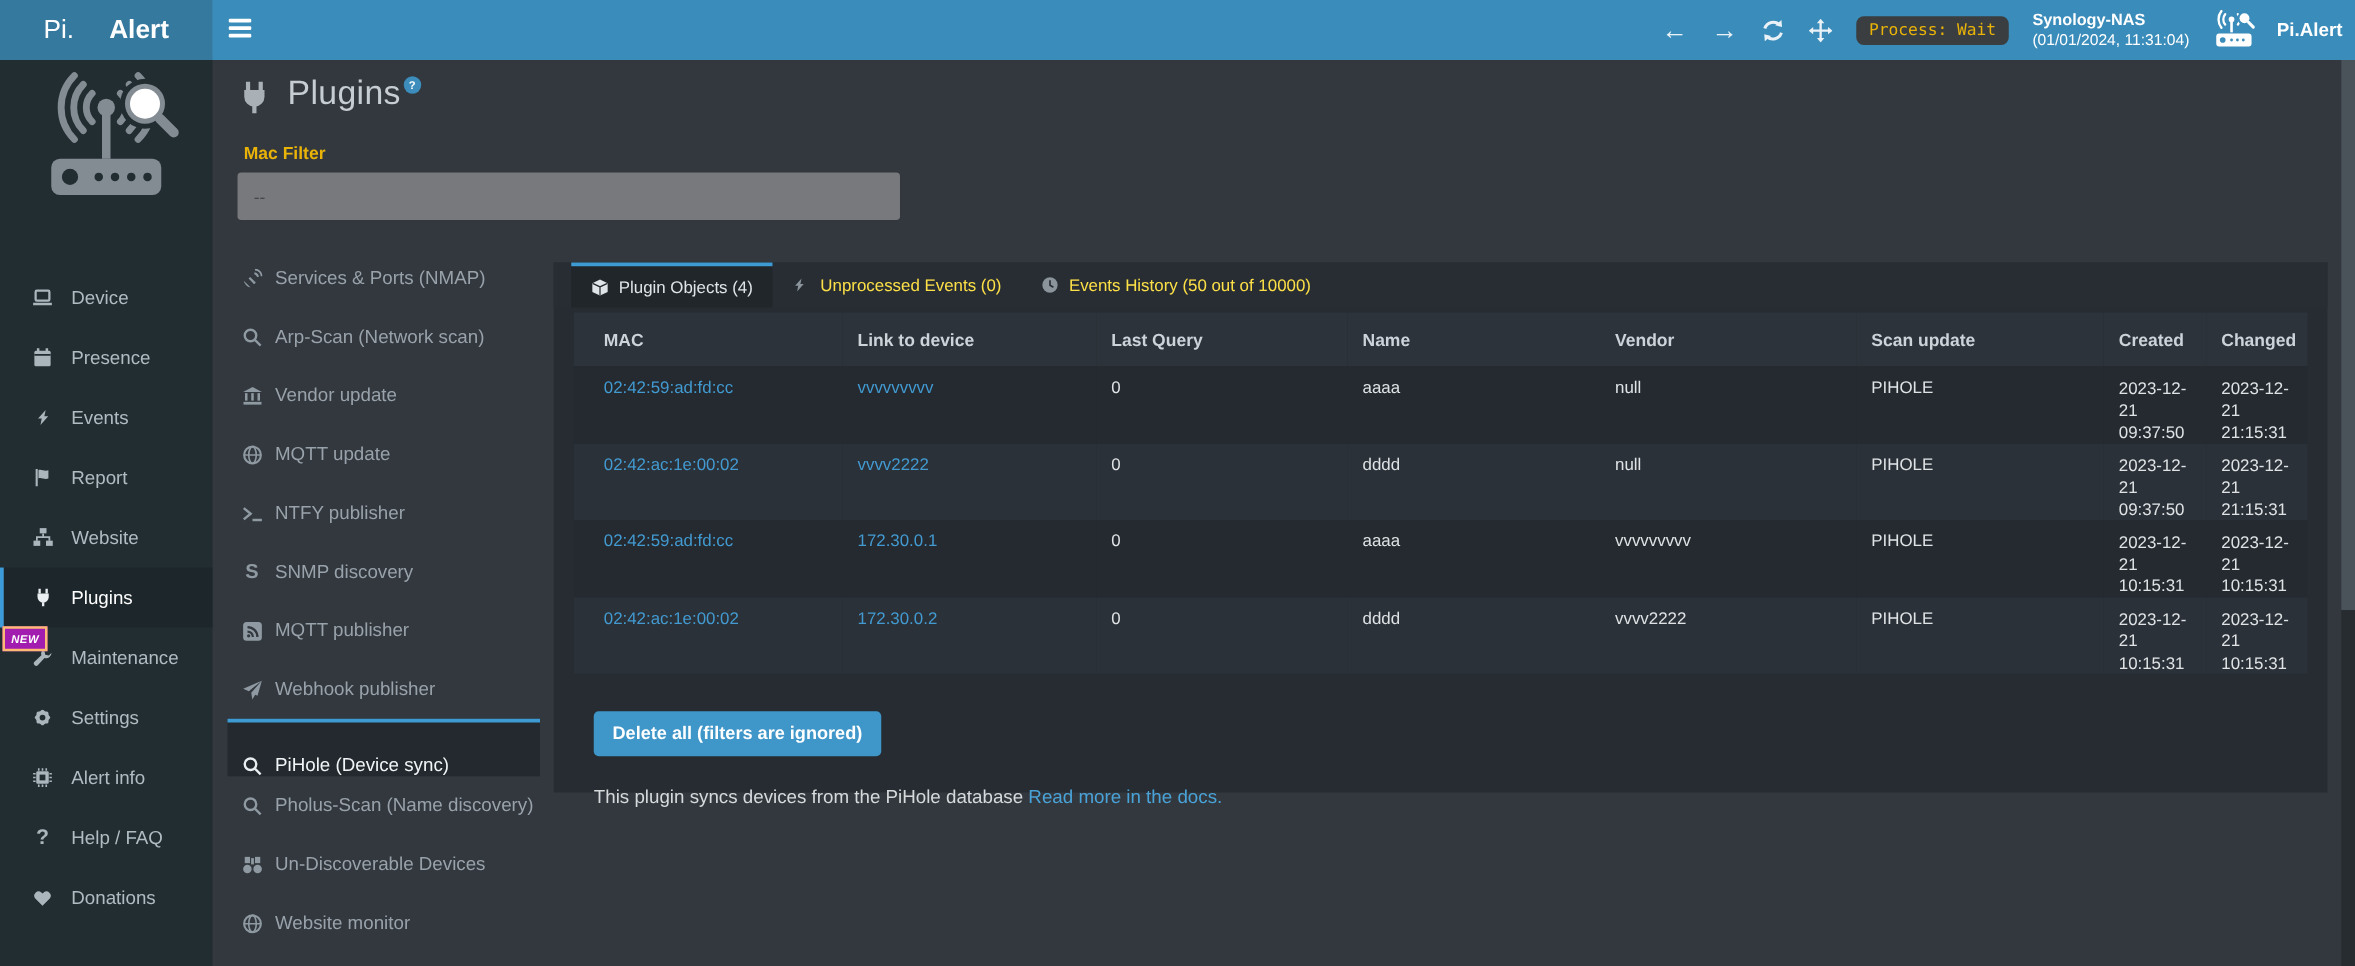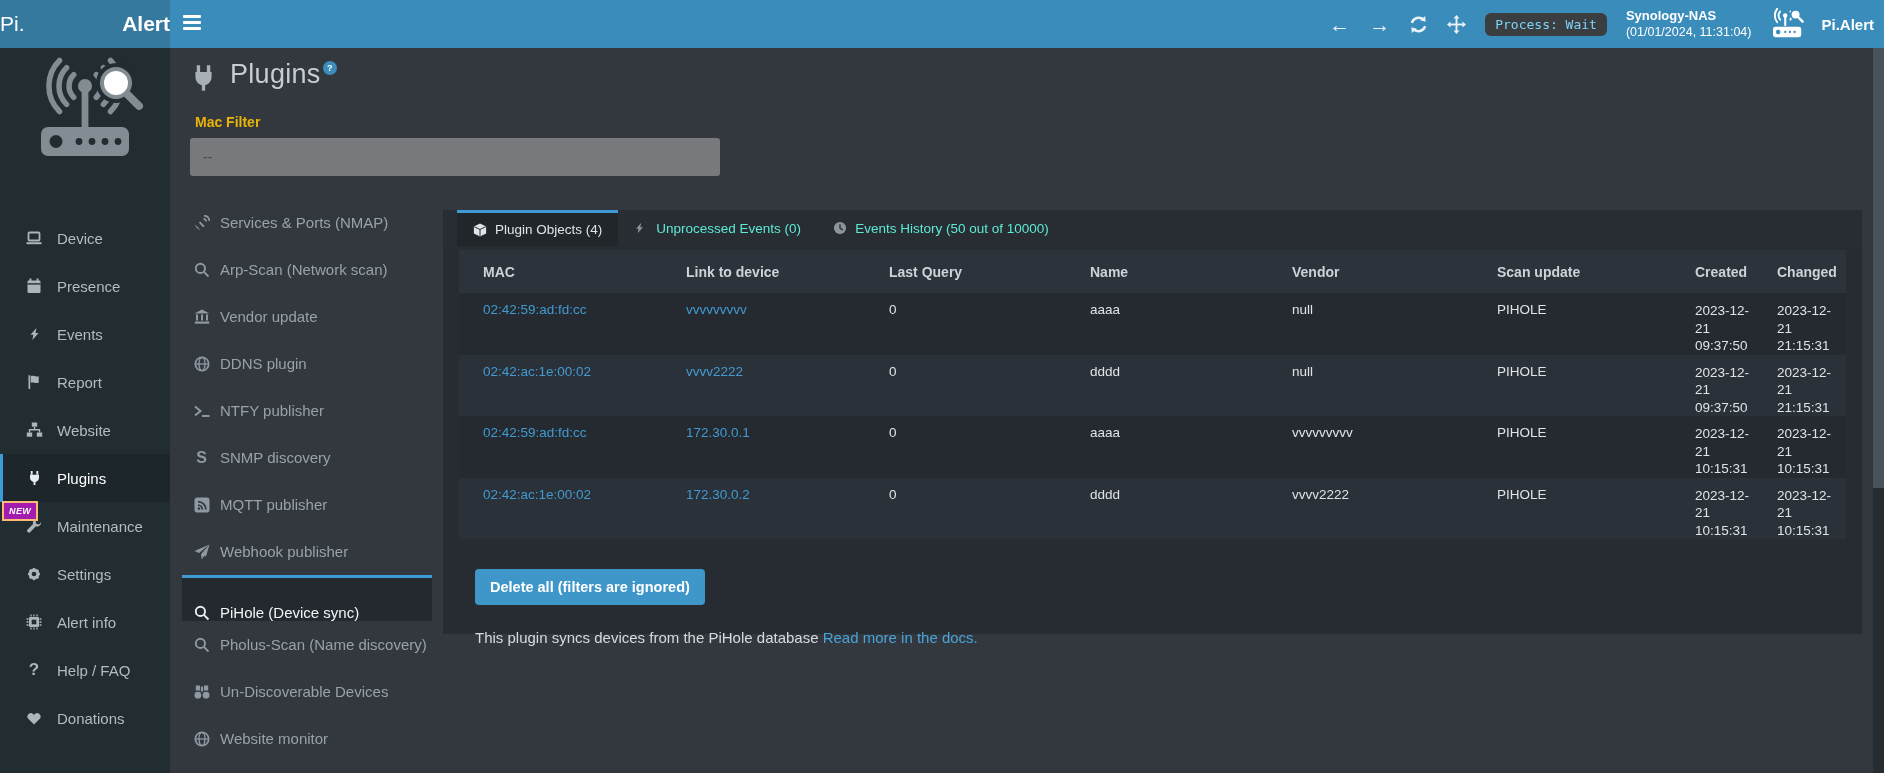--- a/index.html
+++ b/index.html
@@ -2,29 +2,29 @@
 <html><head>
 <meta charset="utf-8">
 <style>
   * { margin:0; padding:0; box-sizing:border-box; }
   html,body { width:1884px; height:773px; overflow:hidden; }
   body { position:relative; background:#32383e; font-family:"Liberation Sans", sans-serif; }
 
   
   .navbar { position:absolute; left:0; top:0; width:1884px; height:48px; background:#3a8cba; z-index:5; }
   .logo-box { position:absolute; left:0; top:0; width:170px; height:48px; background:#36799e;
-              display:flex; align-items:center; justify-content:space-between; color:#fff; font-size:21px;gap:28px; }
+              display:flex; align-items:center; justify-content:center; color:#fff; font-size:21px;gap:28px; }
   .logo-box b { font-weight:bold; }
   .hamburger { position:absolute; left:183px; top:15px; width:20px; height:18px; cursor:pointer; }
   .hamburger span { display:block; width:18px; height:2.6px; background:#fff; margin-bottom:3.4px; border-radius:1px; }
   .nav-right { position:absolute; right:10px; top:0; height:48px; display:flex; align-items:center; gap:19px; color:#fff; }
   .nav-arrow { font-size:21px; line-height:1; color:#eaf2f7; cursor:pointer; }
   .nav-svg-btn { width:19px; height:19px; color:#eaf2f7; cursor:pointer; }
   .process-badge { background:#3a3e40; border-radius:6px; padding:4px 10px;
-                   font-family:"DejaVu Sans Mono", monospace; font-size:13px; color:#7dd3fc; }
+                   font-family:"DejaVu Sans Mono", monospace; font-size:13px; color:#eab308; }
   .host-block { line-height:16px; text-align:left; }
   .host-name { font-size:13px; font-weight:bold; }
   .host-date { font-size:12.5px; }
   .mini-logo { width:38px; height:32px; }
   .nav-appname { font-size:15px; font-weight:bold; margin-left:-6px; }
 
   
   .sidebar { position:absolute; left:0; top:48px; width:170px; height:725px; background:#222d32; z-index:4; }
   .side-logo { position:absolute; left:25px; top:8px; }
   .side-menu { position:absolute; left:0; top:166px; width:170px; }
@@ -54,21 +54,21 @@
   .pnav-item { height:47px; display:flex; align-items:center; padding-left:10px;
                color:#99a2aa; font-size:15px; cursor:pointer; }
   .pnav-item .icn { width:19px; height:17px; margin-right:9px; display:flex; align-items:center; justify-content:center; color:#8f99a1; }
   .pnav-item.active { background:#23292f; border-top:3px solid #3e9ad2; height:46px; color:#f2f5f7;align-items:flex-end; }
   .pnav-item.active .icn { color:#e8eef1; }
 
   
   .panel { position:absolute; left:273px; top:162px; width:1419px; height:424px; background:#262c31; }
   .tabbar { height:36px; background:#272d33; display:flex; padding-left:14px; }
   .tab { display:flex; align-items:center; gap:8px; padding:0 16px; font-size:13.5px;
-         color:#5eead4; cursor:pointer; }
+         color:#fde047; cursor:pointer; }
   .tab .icn { width:14px; height:14px; display:flex; align-items:center; color:#8b949b; }
   .tab.active { background:#21262b; border-top:3px solid #3e9ad2; color:#dfe4e8; }
   .tab.active .icn { color:#dfe4e8; }
 
   table.obj { border-collapse:collapse; table-layout:fixed; width:1387px; margin:4px 16px 0 16px; }
   table.obj col.c1{width:215px} table.obj col.c2{width:203px} table.obj col.c3{width:201px}
   table.obj col.c4{width:202px} table.obj col.c5{width:205px} table.obj col.c6{width:198px}
   table.obj col.c7{width:82px}  table.obj col.c8{width:81px}
   table.obj th { background:#2c333a; height:43px; text-align:left; padding-left:12px;
                  font-size:14px; color:#ccd3d9; font-weight:bold; }
@@ -332,21 +332,21 @@
       <span>Vendor update</span>
     </div>
     <div class="pnav-item">
       <span class="icn">
         <svg viewBox="0 0 16 16" width="16" height="16" fill="none" stroke="currentColor">
             <circle cx="8" cy="8" r="6.7" stroke-width="1.7"></circle>
             <ellipse cx="8" cy="8" rx="3" ry="6.7" stroke-width="1.3"></ellipse>
             <path d="M1.4 8h13.2" stroke-width="1.3"></path>
           </svg>
       </span>
-      <span>DDNS plugin</span>
+      <span>MQTT update</span>
     </div>
     <div class="pnav-item">
       <span class="icn">
         <svg viewBox="0 0 16 16" width="16" height="16" fill="none" stroke="currentColor" stroke-width="2">
             <path d="M1 3.5 6.5 8 1 12.5"></path>
             <path d="M8 13h7.5"></path>
           </svg>
       </span>
       <span>NTFY publisher</span>
     </div>

